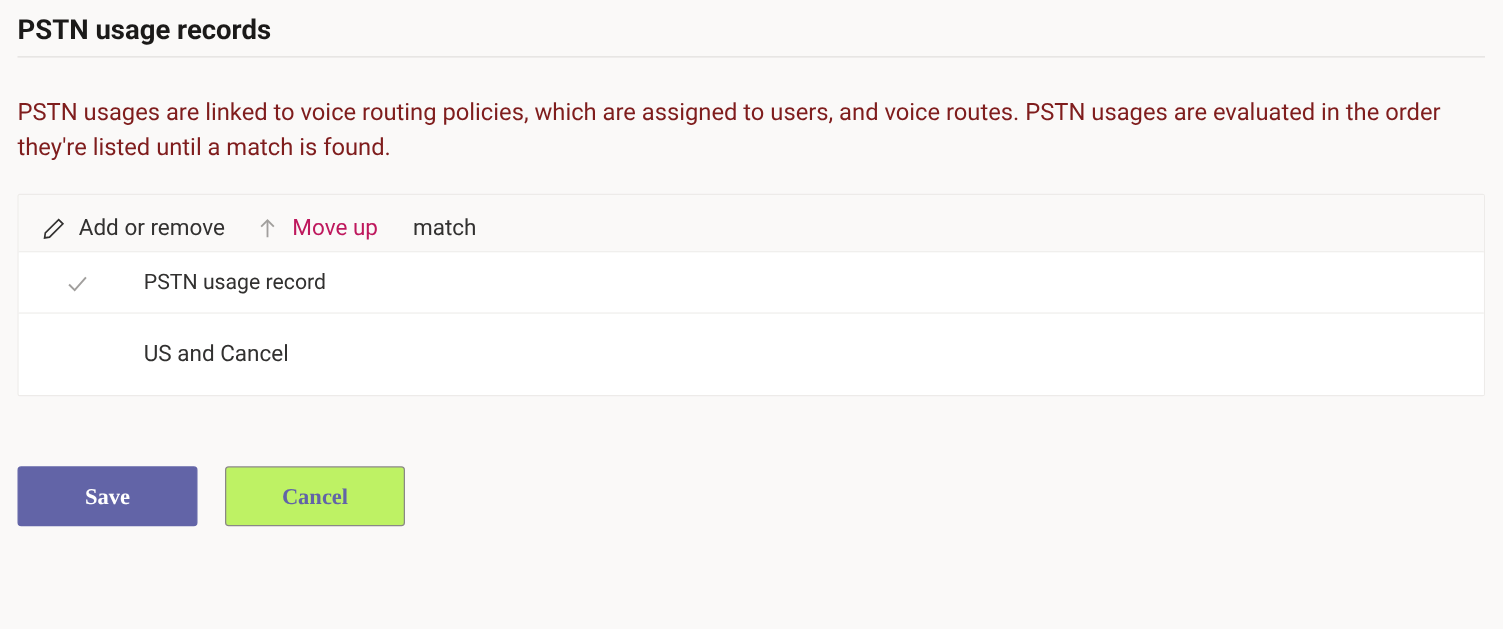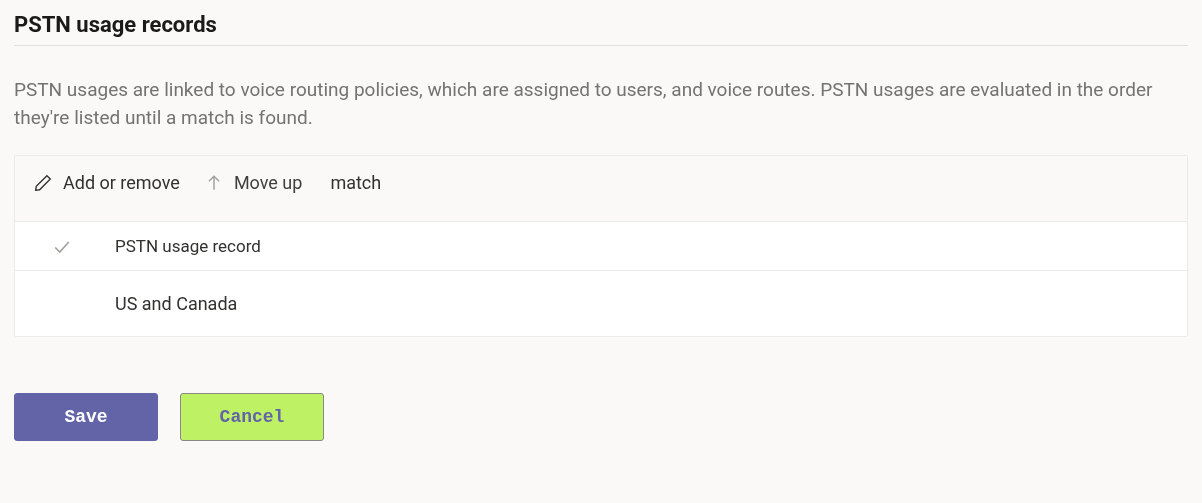--- a/index.html
+++ b/index.html
@@ -14,53 +14,53 @@
     }
     .page-title {
       font-size: 22px;
       font-weight: 700;
       color: #1b1a19;
       padding-bottom: 8px;
       border-bottom: 1px solid #e1dfdd;
     }
     .description {
       font-size: 19px;
-      color: #737373;
+      color: #7f1d1d;
       line-height: 1.45;
       margin-top: 30px;
       max-width: 1160px;
     }
     .panel {
       margin-top: 24px;
       background: #ffffff;
       border: 1px solid #edebe9;
       border-radius: 2px;
     }
     .toolbar {
       display: flex;
       align-items: flex-end;
       gap: 24px;
-      padding: 16px 18px 28px 18px;
+      padding: 16px 18px 8px 18px;
       background: #faf9f8;
       border-bottom: 1px solid #edebe9;
     }
     .tb-btn {
       display: inline-flex;
       align-items: center;
       gap: 10px;
       background: transparent;
       border: none;
       font-size: 18px;
       font-family: inherit;
       cursor: pointer;
       color: #323130;
       padding: 0;
     }
     .tb-btn.disabled {
-      color: #404040;
+      color: #be185d;
       cursor: default;
     }
     .tb-btn .icon {
       display: inline-flex;
       width: 20px;
       height: 20px;
       align-items: center;
       justify-content: center;
     }
     .items-label {
@@ -104,21 +104,21 @@
     .footer {
       display: flex;
       gap: 22px;
       margin-top: 56px;
     }
     .btn {
       min-width: 144px;
       height: 48px;
       border-radius: 3px;
       font-size: 18px;
-      font-family: Liberation Mono, monospace;
+      font-family: Liberation Serif, serif;
       font-weight: 600;
       cursor: pointer;
       display: inline-flex;
       align-items: center;
       justify-content: center;
     }
     .btn-primary {
       background: #6264a7;
       color: #ffffff;
       border: 1px solid #6264a7;
@@ -167,21 +167,21 @@
     <div class="hdr-check">
       <svg width="18" height="18" viewBox="0 0 16 16" fill="none" stroke="#a19f9d" stroke-width="1.4">
         <path d="M2 8.5 L6 12.5 L14 3.5"></path>
       </svg>
     </div>
     <div class="hdr-col">PSTN usage record</div>
   </div>
 
   <div class="data-row">
     <div class="row-check"></div>
-    <div class="row-cell">US and Canada</div>
+    <div class="row-cell">US and Cancel</div>
   </div>
 
 </div>
 
 <div class="footer">
   <button class="btn btn-primary">Save</button>
   <button class="btn btn-secondary">Cancel</button>
 </div>
 
 </body></html>

